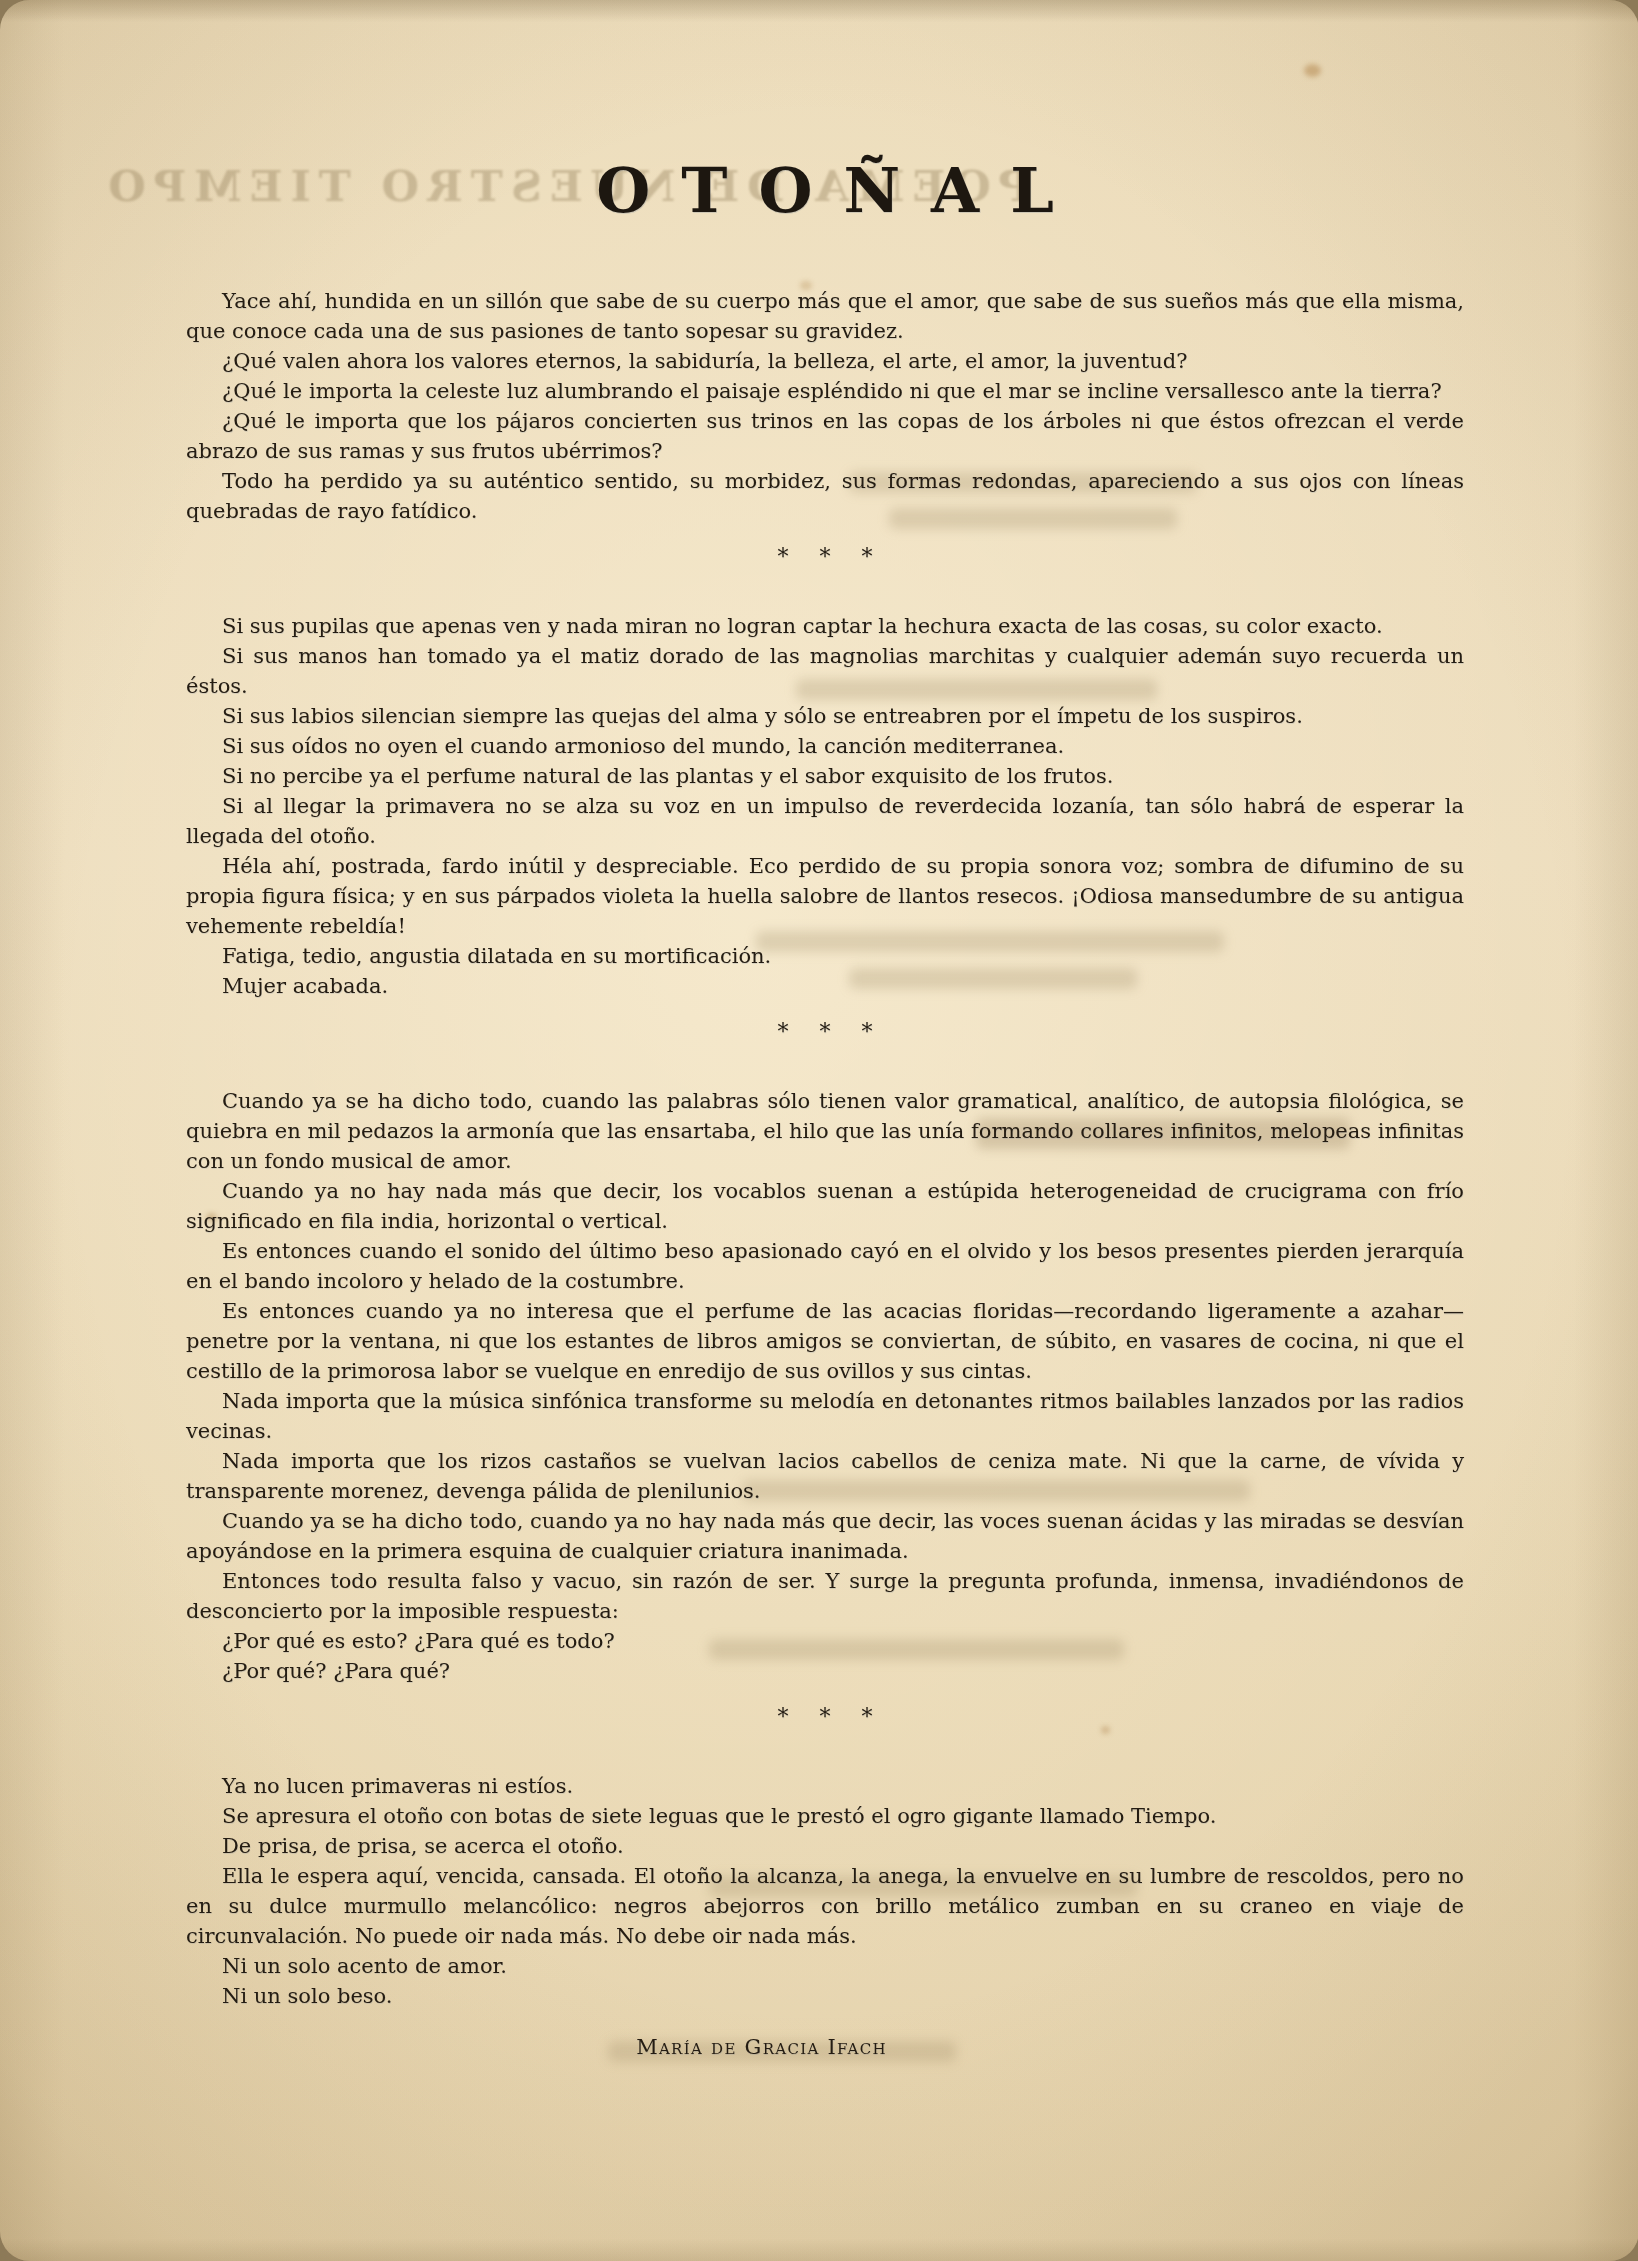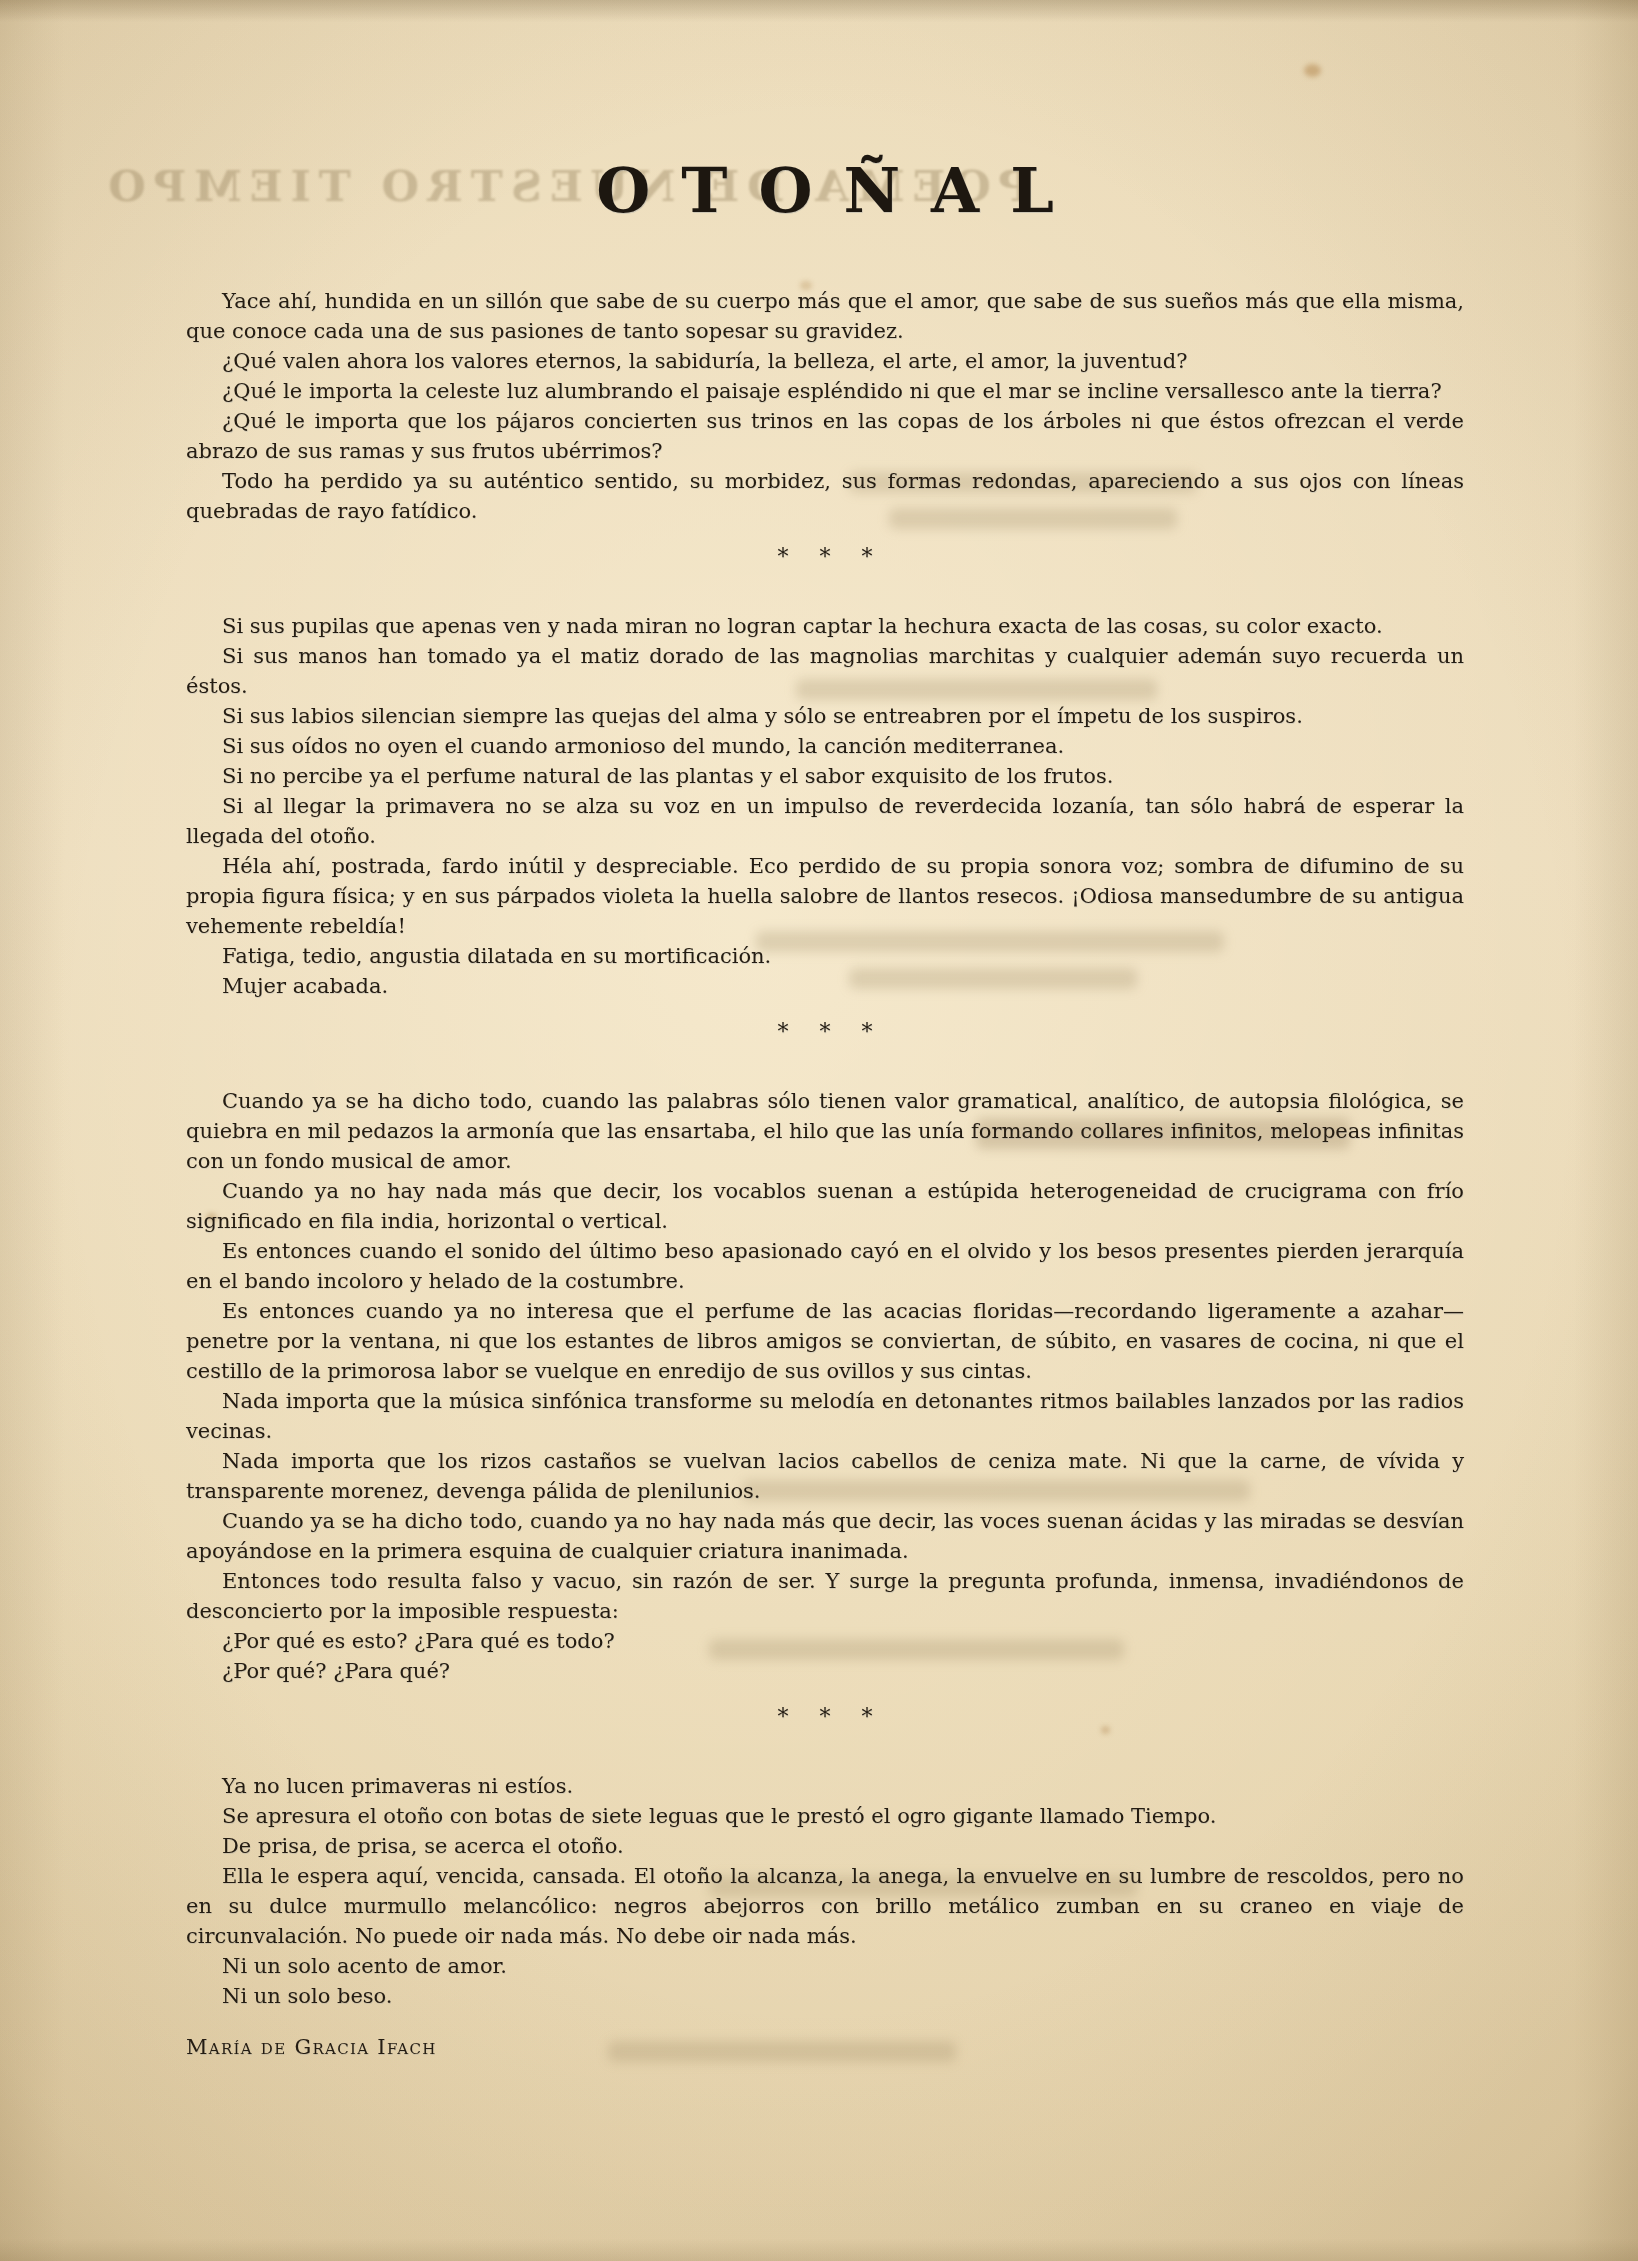--- a/index.html
+++ b/index.html
@@ -10,20 +10,21 @@
     overflow:hidden;
   }
   .page{
     position:relative;
     width:1639px;height:2261px;
     overflow:hidden;
     color:#241c12;
     background:
       radial-gradient(ellipse 120% 110% at 46% 40%, rgba(255,246,222,0.55) 0%, rgba(255,246,222,0) 62%),
       linear-gradient(180deg,#ddc9a2 0px,#e7d5b1 20px,#ead9b8 38%,#e6d4ae 72%,#e1cda5 100%);
+    border-radius: 30px;
   }
   .vignette{
     position:absolute;inset:0;pointer-events:none;
     background:
       radial-gradient(ellipse 78% 72% at 50% 47%, rgba(0,0,0,0) 58%, rgba(122,92,44,0.10) 88%, rgba(104,76,32,0.20) 100%),
       linear-gradient(90deg, rgba(110,82,38,0.10) 0%, rgba(110,82,38,0) 4%, rgba(110,82,38,0) 96%, rgba(110,82,38,0.12) 100%),
       linear-gradient(180deg, rgba(60,45,20,0.18) 0%, rgba(60,45,20,0) 1%, rgba(60,45,20,0) 99%, rgba(90,66,28,0.14) 100%);
   }
   
   .ghost-title{
@@ -83,21 +84,21 @@
     text-align:center;
     font-size:22px;
     letter-spacing:12px;
     text-indent:12px;
     line-height:30px;
     margin:16px 0 39px 0;
     text-shadow:0.4px 0.7px 0 rgba(80,105,140,0.16);
   }
   .signature{
     margin-top:24px;
-    text-align:left;
+    text-align:center;
     padding-right:127px;
     font-size:21px;
     font-variant:small-caps;
     letter-spacing:1.3px;
     text-shadow:0.4px 0.7px 0 rgba(80,105,140,0.16);
   }
 </style>
 </head>
 <body>
 

